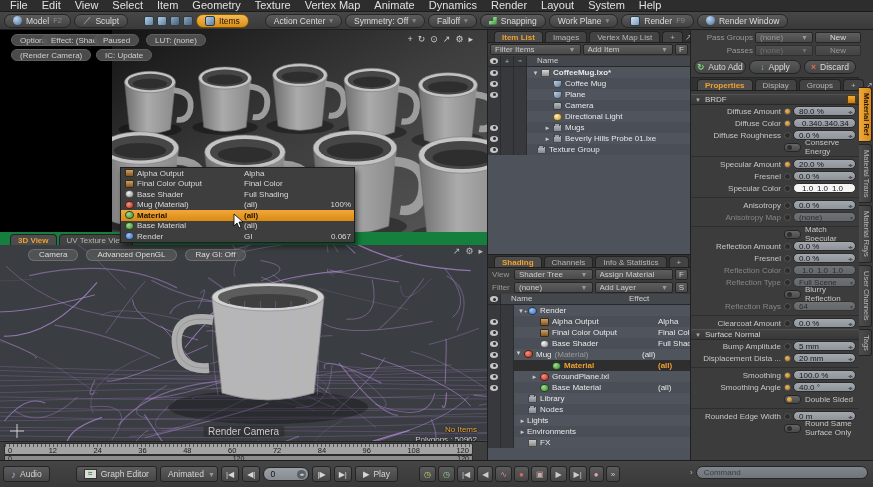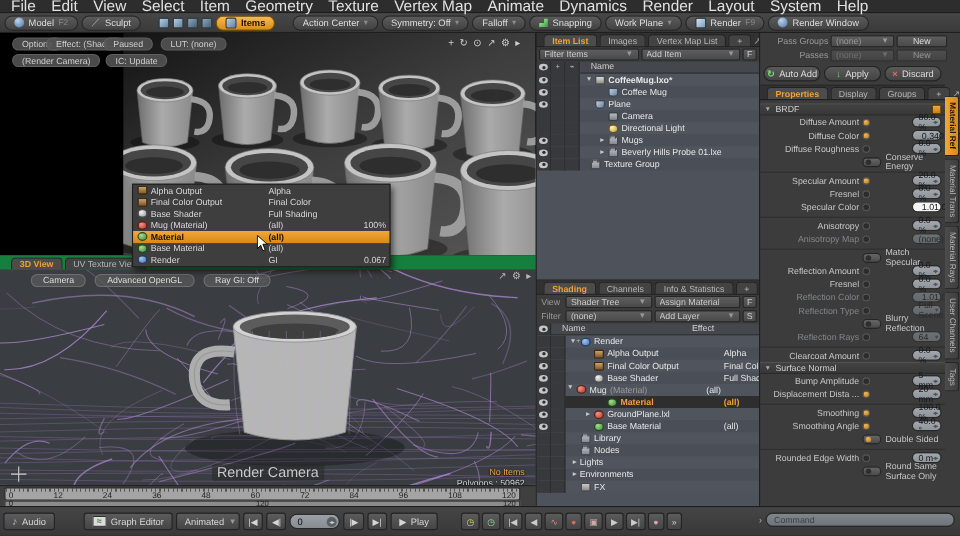--- a/index.html
+++ b/index.html
@@ -1,27 +1,27 @@
 <!DOCTYPE html>
 <html><head>
 <meta charset="utf-8">
 <style>
   * { margin:0; padding:0; box-sizing:border-box; font-family:"Liberation Sans", sans-serif; }
   html,body { background:#222; }
   .app { position:relative; width:873px; height:487px; background:#3a3a3a; overflow:hidden; font-size:9px; color:#ddd; }
 
   
   .menubar { height:12px; background:#2d2d2d; display:flex; align-items:center; padding-left:3px; border-bottom:1px solid #1c1c1c; }
-  .menubar span { padding:0 7px; font-size:14px; color:#e0e0e0; line-height:11px; }
+  .menubar span { padding:0 7px; font-size:11px; color:#e0e0e0; line-height:11px; }
 
   
   .toolbar { height:18px; background:linear-gradient(#474747,#3a3a3a); display:flex; align-items:center; padding:0 4px; gap:3px; border-bottom:1px solid #1e1e1e; }
   .tbtn { height:14px; background:linear-gradient(#5c5c5c,#424242); border:1px solid #262626; border-radius:7px; color:#ddd; font-size:8.5px; display:inline-flex; align-items:center; padding:0 8px; gap:4px; white-space:nowrap; }
   .tbtn .fkey { color:#8a8a8a; font-size:7.5px; }
-  .tbtn.orange { background:linear-gradient(#f5bc55,#d98d18); color:#221400; font-weight:bold; border-color:#7a5200; }
+  .tbtn.orange { background:linear-gradient(#f5bc55,#d98d18); color:#221400; font-weight:normal; border-color:#7a5200; }
   .cube { width:10px; height:10px; border-radius:2px; background:linear-gradient(135deg,#b9cede,#5e80a4); border:1px solid #2c3b4a; display:inline-block; }
   .cube.dark { background:linear-gradient(135deg,#8fa5b8,#47617c); }
   .ball { width:9px; height:9px; border-radius:50%; background:radial-gradient(circle at 35% 30%,#bcd4ee,#4a6f9e); display:inline-block; }
   .snapdot { width:8px; height:8px; display:inline-block; background:linear-gradient(135deg,#7fd77f 40%,#3f8f3f); clip-path:polygon(0 55%,55% 55%,55% 0,100% 0,100% 100%,0 100%); }
   .spacer { flex:0 0 10px; }
 
   
   .main { position:absolute; top:30px; left:0; width:873px; bottom:27px; display:flex; }
   .left-col  { width:487px; position:relative; display:flex; flex-direction:column; }
   .mid-col   { width:203px; display:flex; flex-direction:column; border-left:1px solid #202020; }
@@ -43,21 +43,21 @@
   .popup-row .pvalue { width:32px; text-align:right; }
 
   
   .viewport { height:211px; background:#37393c; position:relative; overflow:hidden; }
   .vp-tabrow { position:absolute; top:0; left:0; right:0; height:13px; background:#15803d; display:flex; align-items:flex-end; padding:1px 3px 0 10px; gap:2px; z-index:5; }
   .vp-body { position:absolute; top:13px; left:0; right:0; bottom:0; }
   .vp-buttons { position:absolute; top:4px; left:28px; display:flex; gap:8px; z-index:6; }
   .vpbtn { height:12px; background:rgba(90,90,90,.75); border:1px solid rgba(140,140,140,.5); border-radius:7px; color:#ddd; font-size:8px; display:inline-flex; align-items:center; padding:0 10px; }
   .vp-info { position:absolute; right:10px; top:132px; text-align:right; font-size:8px; line-height:10.5px; color:#cfcfcf; z-index:6; text-shadow:0 1px 2px #000; }
   .vp-info div:first-child { color:#e8a43a;margin-top:48px; }
-  .vp-cam { position:absolute; bottom:4px; left:50%; transform:translateX(-50%); font-size:13px; color:#c8c8c8; background:rgba(40,40,40,.55); padding:0 5px; border-radius:2px; z-index:6; }
+  .vp-cam { position:absolute; bottom:4px; left:50%; transform:translateX(-50%); font-size:10px; color:#c8c8c8; background:rgba(40,40,40,.55); padding:0 5px; border-radius:2px; z-index:6; }
   .vp-gear { position:absolute; top:1px; right:4px; display:flex; gap:5px; color:#bbb; font-size:9px; z-index:6; }
 
   
   .timeline { height:19px; background:#3f3f3f; border-top:1px solid #222; position:relative; }
   .ruler { position:absolute; left:4px; right:14px; top:1px; height:12px; background:linear-gradient(#b2b2b2,#969696); border:1px solid #2c2c2c; border-radius:2px;
            background-image:repeating-linear-gradient(90deg,#555 0 1px,transparent 1px 4px); background-size:100% 3px; background-repeat:no-repeat; background-color:#a4a4a4; }
   .ruler-nums { position:absolute; left:4px; right:14px; top:4px; display:flex; justify-content:space-between; padding:0 4px; font-size:7.5px; color:#1d1d1d; }
   .range { position:absolute; left:4px; right:14px; top:13px; height:6px; background:#8c8c8c; border:1px solid #2c2c2c; font-size:7px; color:#222; }
   .range span { position:absolute; top:-1px; }
 
@@ -113,21 +113,21 @@
   .actionrow { display:flex; gap:3px; padding:4px 3px 3px 3px; border-bottom:1px solid #262626; }
   .abtn { flex:1; height:14px; background:linear-gradient(#5a5a5a,#444); border:1px solid #242424; border-radius:7px; color:#ddd; font-size:8.5px; display:flex; align-items:center; justify-content:center; gap:4px; }
   .abtn .gi { color:#7ed67e; font-weight:bold; }
   .abtn .ri { color:#e86a5a; font-weight:bold; }
 
   .props { position:absolute; top:64px; left:0; width:168px; bottom:0; display:flex; flex-direction:column; }
   .prow { height:12px; display:flex; align-items:center; flex:none; padding-right:3px; }
   .plabel2 { width:93px; text-align:right; color:#c6c6c6; font-size:8px; padding-right:3px; white-space:nowrap; overflow:hidden; flex:none; }
   .pdot { width:7px; height:7px; border-radius:50%; background:#2c2c2c; border:1px solid #565656; margin-right:2px; flex:none; }
   .pdot.amber { background:radial-gradient(circle at 35% 30%,#f0b860,#b87818); }
-  .pfield { flex:1; height:10px; background:linear-gradient(#a2a8ae,#8e949a); border:1px solid #2a2a2a; border-radius:5px; font-size:8px; color:#15181c; display:flex; align-items:center; padding:0 5px; position:relative; min-width:0;margin-left:36px; }
+  .pfield { flex:1; height:10px; background:linear-gradient(#a2a8ae,#8e949a); border:1px solid #2a2a2a; border-radius:5px; font-size:8px; color:#15181c; display:flex; align-items:center; padding:0 5px; position:relative; min-width:0; }
   .pfield .spin { position:absolute; right:3px; color:#4e545a; font-size:6px; letter-spacing:-1px; }
   .pfield.white { background:#f4f4f4; }
   .pfield.c3 { justify-content:space-between; padding:0 12px 0 8px; }
   .prow.dis .plabel2 { color:#83868a; }
   .prow.dis .pfield { opacity:.5; }
   .ptoggle { width:17px; height:9px; background:linear-gradient(#666,#4a4a4a); border:1px solid #262626; border-radius:4px; margin-right:4px; position:relative; flex:none; }
   .ptoggle::before { content:""; position:absolute; left:2px; top:1.5px; width:5px; height:5px; border-radius:50%; background:#2e2e2e; }
   .ptoggle.amber::before { background:radial-gradient(circle at 35% 30%,#f0b860,#b87818); }
   .ptext { color:#c6c6c6; font-size:8px; }
   .psection { height:11px; background:linear-gradient(#424242,#383838); border-top:1px solid #515151; border-bottom:1px solid #2a2a2a; color:#cfcfcf; font-size:8px; display:flex; align-items:center; gap:4px; padding-left:4px; flex:none; }
@@ -596,21 +596,21 @@
                 <span class="ic ic-mesh"></span>
                 <span class="tlabel" style="flex: 1 1 0%; display: flex; align-items: center; min-width: 0px; overflow: hidden;">Coffee Mug</span>
               </span>
             </div>
             <div class="trow">
               <span class="gutcell" style="height: 11px;">
                 <span class="eye"></span>
               </span>
               <span class="gutcell" style="height: 11px;"></span>
               <span class="gutcell" style="height: 11px;"></span>
-              <span style="display: flex; align-items: center; flex: 1 1 0%; min-width: 0px; padding-left: 4px; text-align: right;">
+              <span style="display: flex; align-items: center; flex: 1 1 0%; min-width: 0px; padding-left: 16px; text-align: right;">
                 <span class="exp"></span>
                 <span class="ic ic-mesh"></span>
                 <span class="tlabel" style="flex: 1 1 0%; display: flex; align-items: center; min-width: 0px; overflow: hidden;">Plane</span>
               </span>
             </div>
             <div class="trow">
               <span class="gutcell" style="height: 11px;"></span>
               <span class="gutcell" style="height: 11px;"></span>
               <span class="gutcell" style="height: 11px;"></span>
               <span style="display: flex; align-items: center; flex: 1 1 0%; min-width: 0px; padding-left: 16px;">

